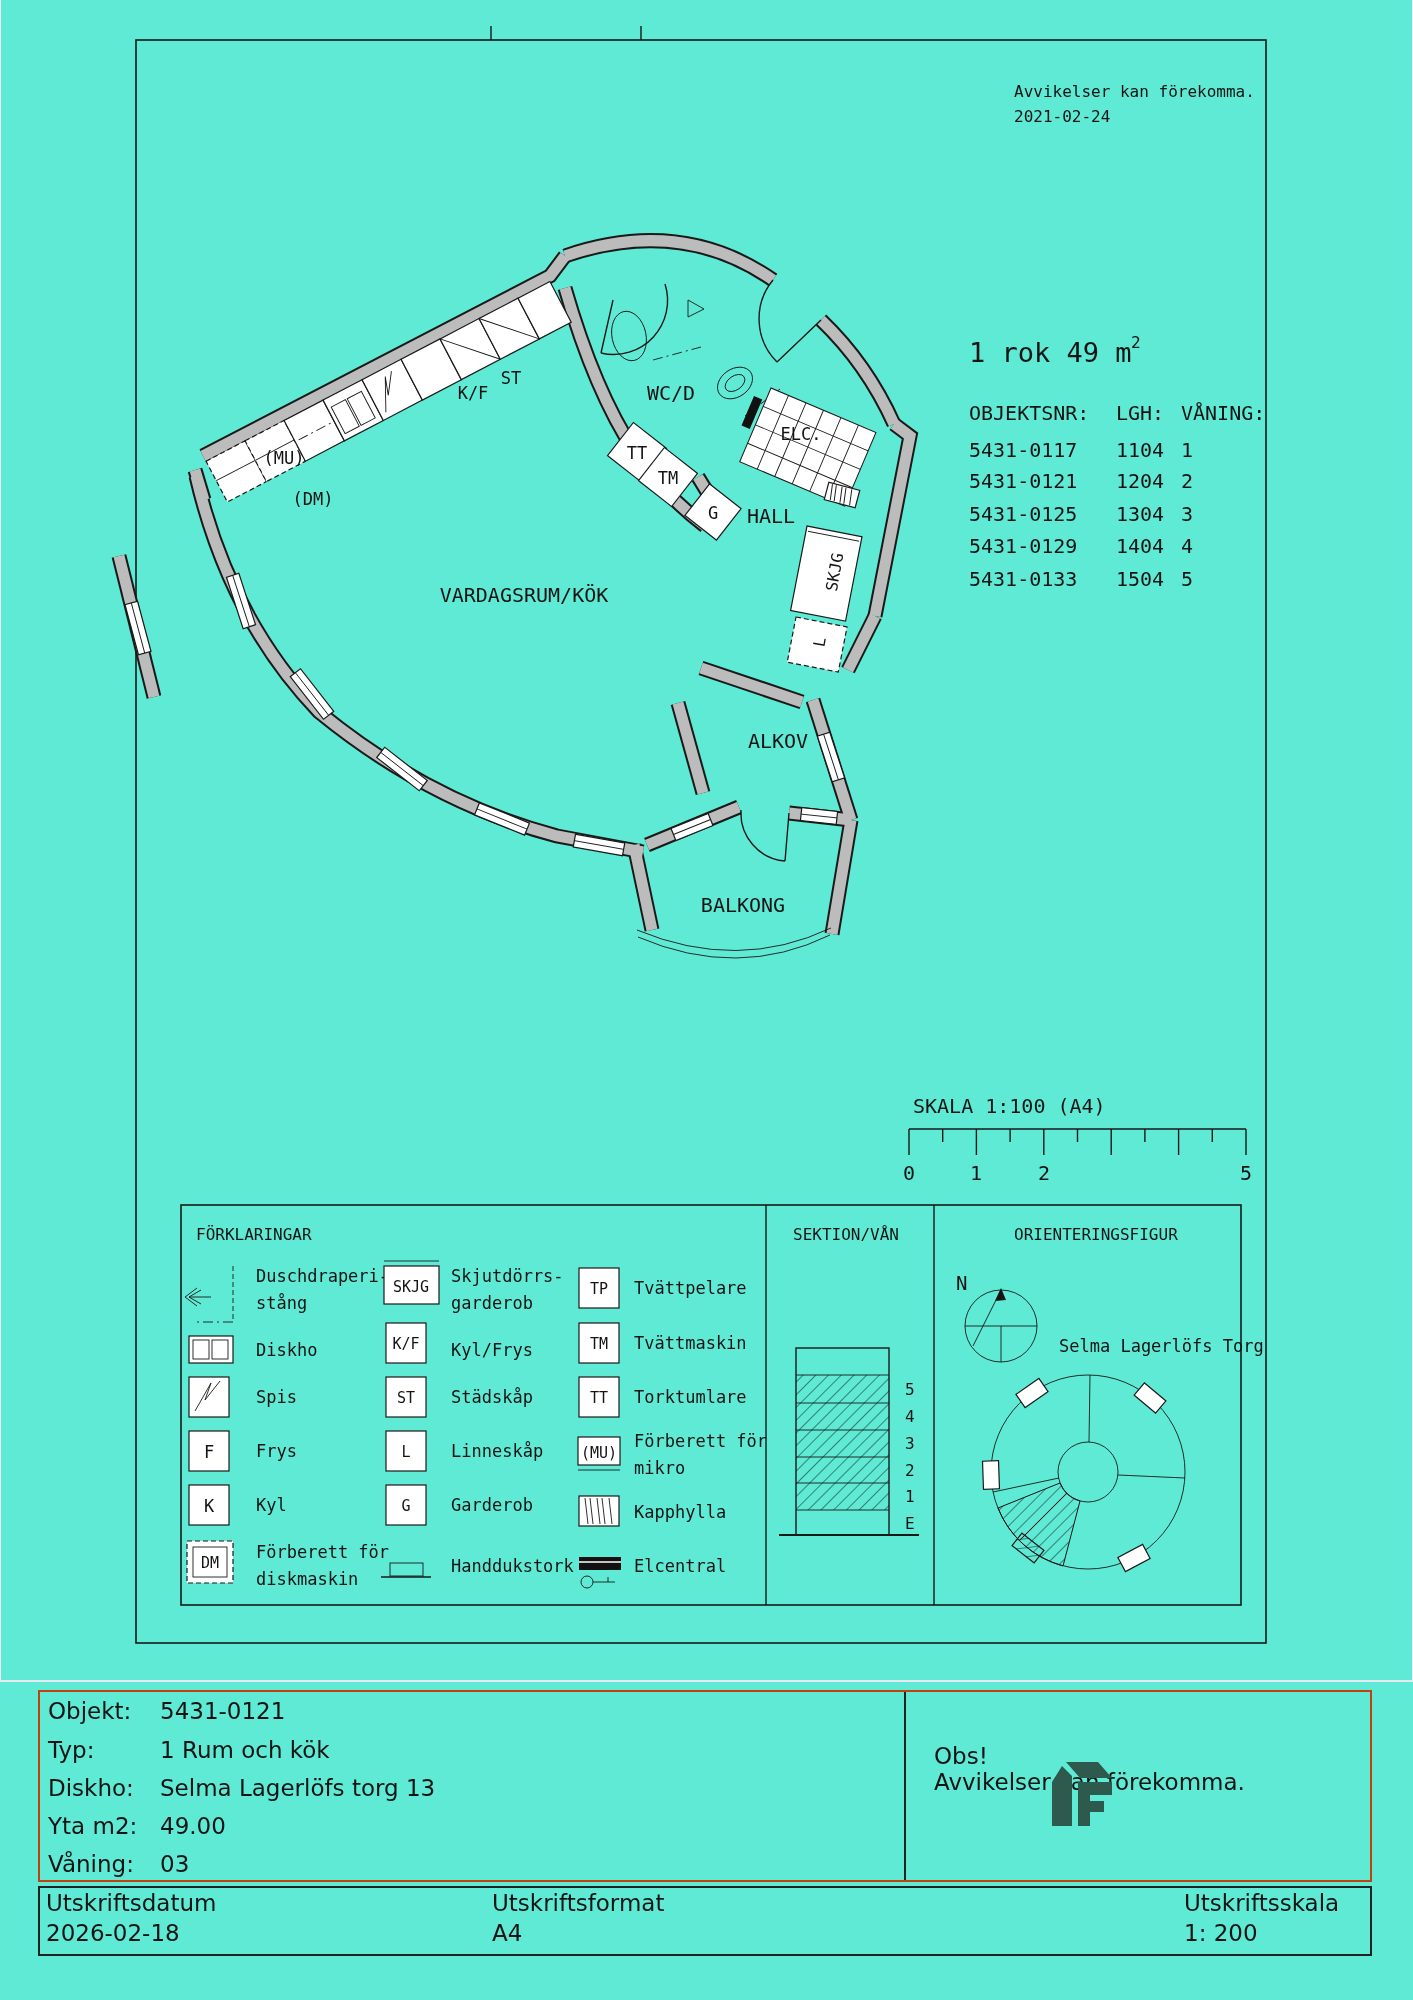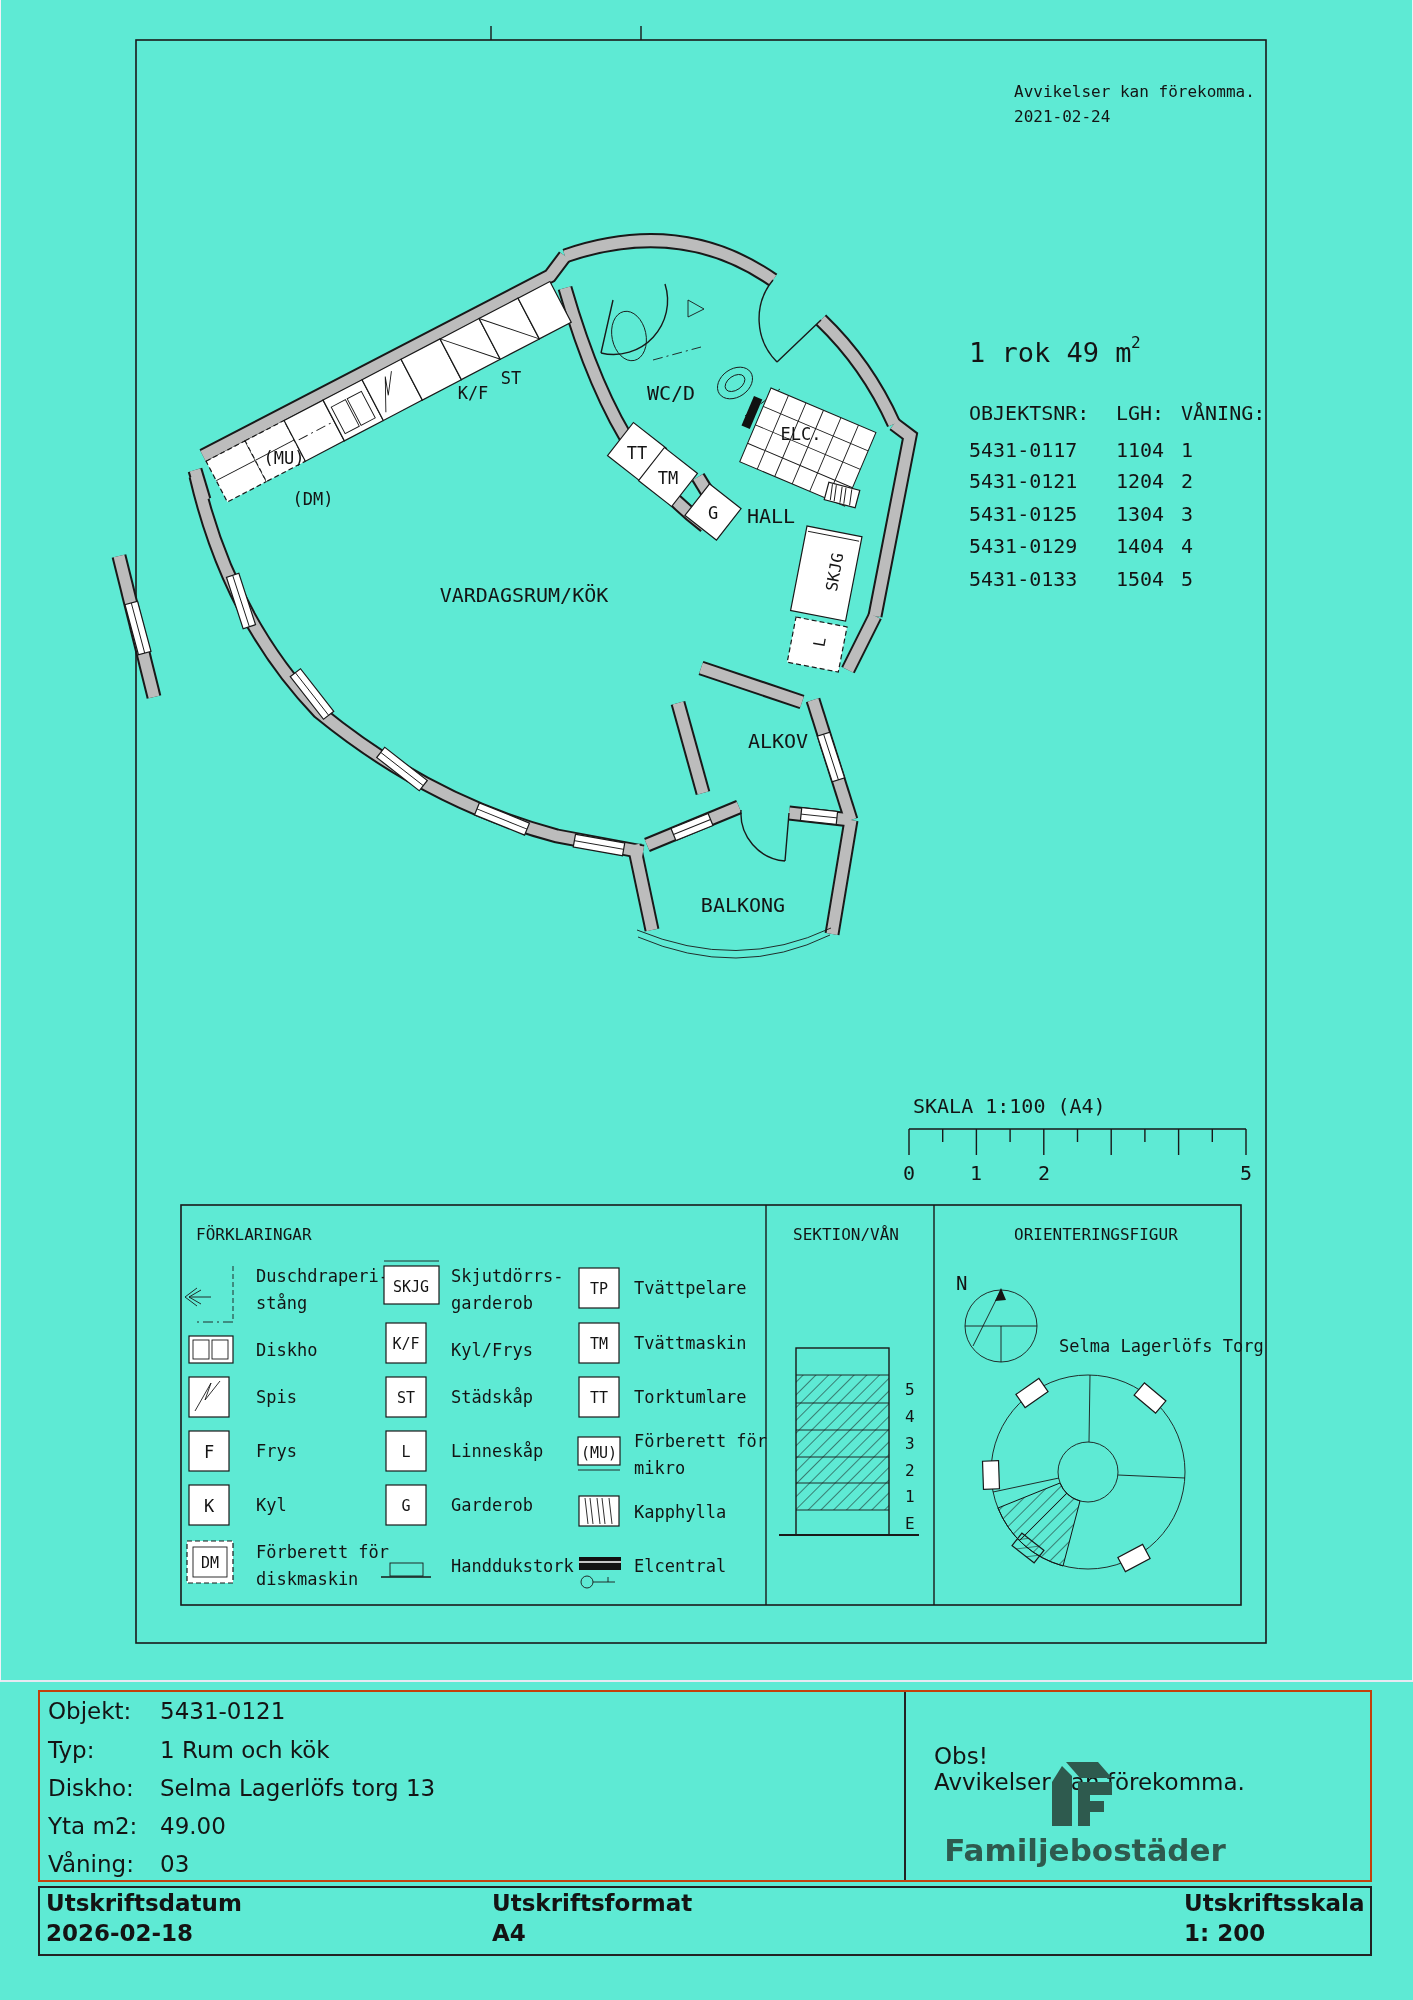--- a/index.html
+++ b/index.html
@@ -15,21 +15,21 @@
   .dash{stroke-dasharray:5 3;}
   .dashdot{stroke-dasharray:10 4 2 4;}
   .infobox{position:absolute;left:38px;top:1690px;width:1330px;height:188px;border:2px solid #c2410c;font-size:23px;}
   .inforow-label{position:absolute;left:8px;width:110px;}
   .inforow-value{position:absolute;left:120px;}
   .infodivider{position:absolute;left:864px;top:0;height:100%;border-left:2px solid #222;}
   .obs{position:absolute;left:894px;margin-top:47px;}
   .brand{position:absolute;left:880px;top:140px;width:330px;text-align:center;font-weight:bold;font-size:31px;}
   .footerbox{position:absolute;left:38px;top:1886px;width:1330px;height:66px;border:2px solid #222;font-size:23px;}
   .fcol{position:absolute;top:0;}
-  .fcol div{line-height:30px;font-weight:bold;}
+  .fcol div{line-height:30px;}
 </style>
 </head>
 <body>
 
 <div class="page">
 
   <div class="pdfarea">
   <svg width="1411" height="1680" viewBox="0 0 1411 1680">
     <defs>
       <pattern id="hatch" width="9" height="9" patternUnits="userSpaceOnUse" patternTransform="rotate(45)">
@@ -416,21 +416,20 @@
     <div class="obs" style="top:30px">Avvikelser kan förekomma.</div>
     <svg style="position:absolute;left:1002px;top:60px" width="80" height="78" viewBox="0 0 80 78">
       <g fill="#2e5a4e">
         <path d="M10,30 L20,14 L30,24 L30,74 L10,74 Z"></path>
         <path d="M24,10 L56,10 L70,26 L38,26 Z"></path>
         <rect x="36" y="30" width="34" height="13"></rect>
         <rect x="36" y="49" width="26" height="11"></rect>
         <rect x="36" y="30" width="12" height="44"></rect>
       </g>
     </svg>
-    <div class="brand" style="color:#2e5a4e">Familjebostäder</div>
   </div>
 
   <div class="footerbox">
     <div class="fcol" style="left:6px">
       <div>Utskriftsdatum</div>
       <div>2026-02-18</div>
     </div>
     <div class="fcol" style="left:452px">
       <div>Utskriftsformat</div>
       <div>A4</div>

